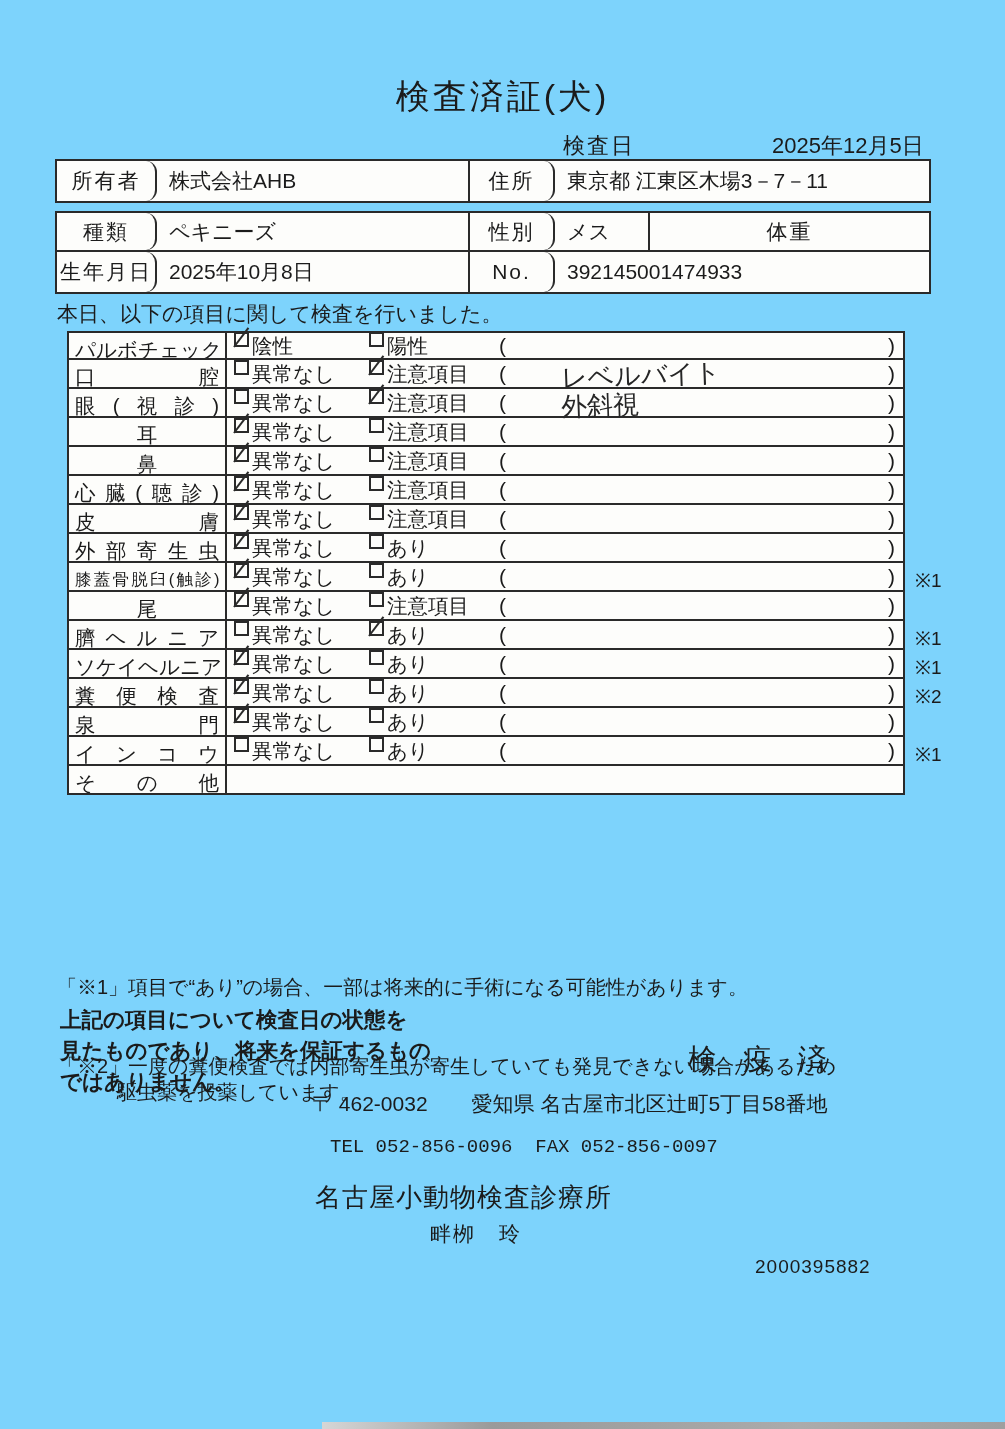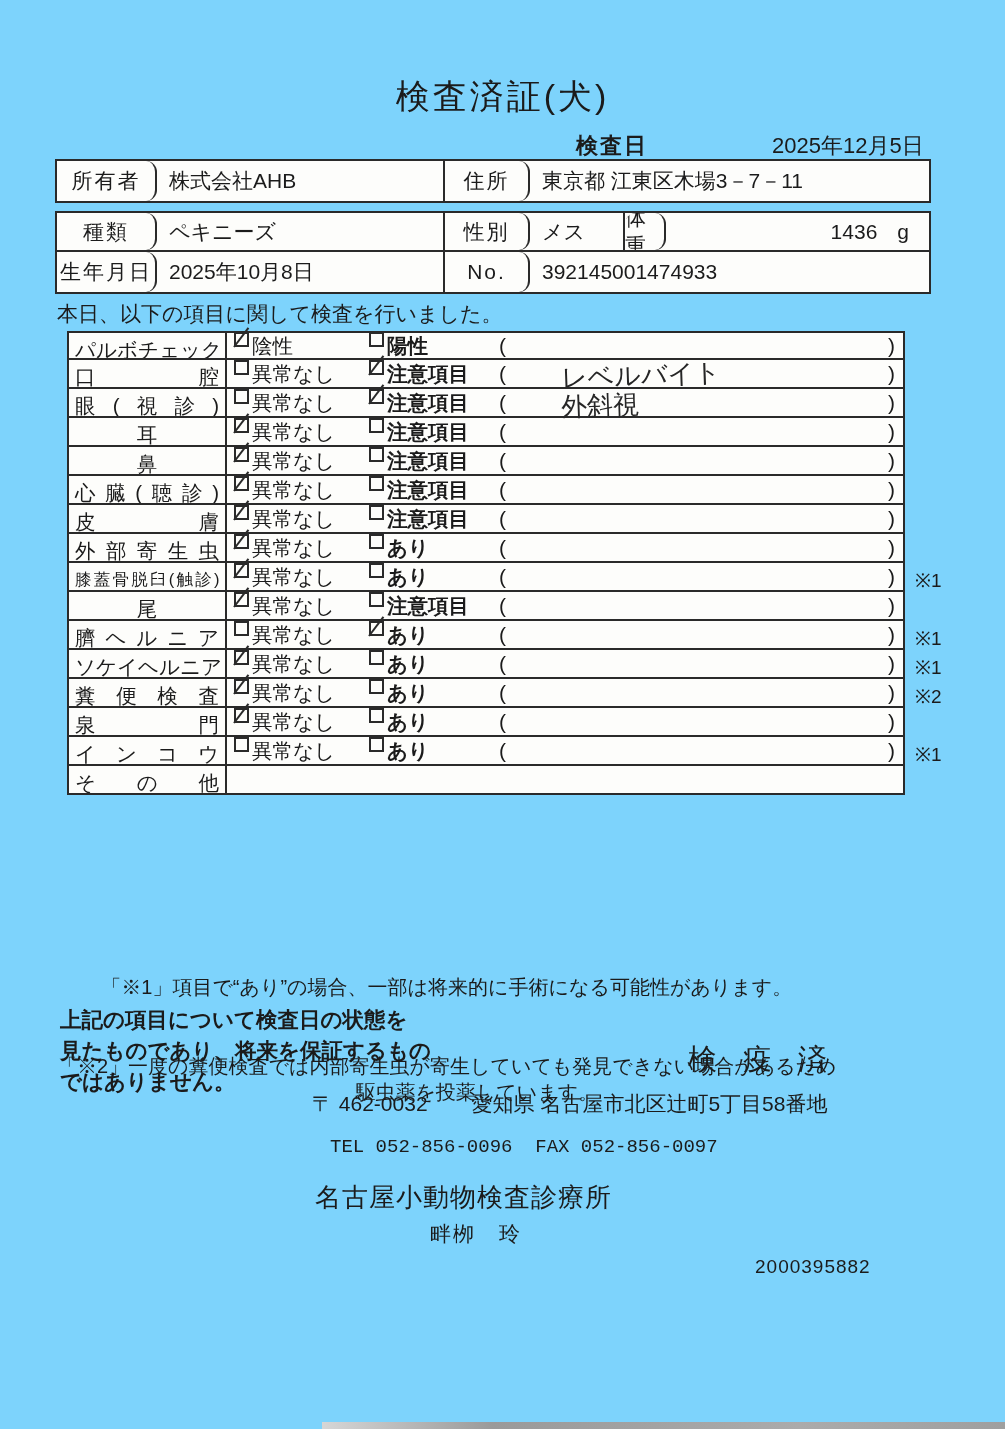--- a/index.html
+++ b/index.html
@@ -5,34 +5,34 @@
   * { box-sizing: border-box; margin: 0; padding: 0; }
   body { margin: 0; background: #e9e9e9; font-family: "Liberation Sans", sans-serif; }
   .page {
     position: relative; width: 1005px; height: 1429px; margin: 0 auto;
     background: #7dd3fc; color: #1b1b1b; overflow: hidden;
   }
   .title {
     position: absolute; top: 74px; left: 0; width: 100%;
     text-align: center; font-size: 34px; font-weight: 500; letter-spacing: 3px;
   }
-  .insp-date-label { position: absolute; top: 131px; left: 576px; font-size: 22px; letter-spacing: 2px; font-weight: bold; }
+  .insp-date-label { position: absolute; top: 131px; left: 563px; font-size: 22px; letter-spacing: 2px; }
   .insp-date-value { position: absolute; top: 131px; left: 772px; font-size: 22px; }
 
   
   .tbl { position: absolute; left: 55px; width: 876px; border: 2px solid #2a2a2a; background: #fdfdfb; }
   .tableA { top: 159px; }
   .tableB { top: 211px; }
   .trow { display: flex; height: 40px; }
   .tableB .trow:first-child { border-bottom: 2px solid #2a2a2a; height: 39px; }
   .tcell { display: flex; align-items: center; border-right: 2px solid #2a2a2a; font-size: 21px; overflow: hidden; }
   .tcell:last-child { border-right: none; flex: 1; }
   .tcell.hdr { justify-content: center; letter-spacing: 2px; border-radius: 11px; }
   .tcell.val { padding-left: 12px; }
-  .w100 { width: 100px; } .w333 { width: 288px; } .w85 { width: 85px; }
+  .w100 { width: 100px; } .w333 { width: 313px; } .w85 { width: 85px; }
   .w95 { width: 95px; } .w63 { width: 41px; }
   .weight-val { justify-content: flex-end; padding-right: 20px; gap: 20px; }
 
   .intro { position: absolute; top: 300px; left: 57px; font-size: 21px; }
 
   
   .checklist { position: absolute; top: 331px; left: 55px; }
   .chk-row { display: flex; height: 29px; align-items: stretch; margin-left: 12px; }
   .row-box {
     width: 838px; display: flex; background: #fdfdfb;
@@ -41,32 +41,32 @@
   .chk-row:first-child .row-box { border-top: 2px solid #2a2a2a; }
   .cell-label {
     width: 158px; border-right: 2px solid #2a2a2a; padding: 0 6px;
     font-size: 20.5px; line-height: 33px;
     text-align: justify; text-align-last: justify; white-space: nowrap; overflow: hidden;
   }
   .cell-label.center { text-align: center; text-align-last: center; }
   .cell-label.small { font-size: 16.5px; letter-spacing: -0.5px; }
   .cell-content { flex: 1; display: flex; align-items: center; padding-left: 7px; font-size: 20.5px; }
   .opt { display: flex; align-items: flex-start; width: 135px; }
-  .opt.opt2 { width: 130px; font-weight: bold; }
+  .opt.opt2 { width: 130px; }
   .box { position: relative; width: 15px; height: 15px; border: 2px solid #2a2a2a; margin-right: 3px; flex: none; }
   .box.checked::after {
     content: ""; position: absolute; left: -2px; bottom: -3px; width: 24px; height: 2px;
     background: #2a2a2a; transform: rotate(-53deg); transform-origin: 0 50%;
   }
   .paren-area { flex: 1; display: flex; align-items: center; padding-right: 8px; }
   .paren { font-size: 21px; }
   .note { flex: 1; padding-left: 55px; font-size: 26px; transform: rotate(-2deg); color: #262626; white-space: nowrap; }
   .mark { margin-left: 10px; font-size: 19px; line-height: 36.6px; white-space: nowrap; }
 
-  .footnotes { position: absolute; top: 921px; left: 57px; font-size: 20px; line-height: 1.32; white-space: pre-wrap; text-align: center; }
+  .footnotes { position: absolute; top: 921px; left: 57px; font-size: 20px; line-height: 1.32; white-space: pre-wrap; }
   .disclaimer { position: absolute; top: 1005px; left: 60px; font-size: 21.5px; font-weight: 700; line-height: 1.45; white-space: pre-wrap; }
   .stamp { position: absolute; top: 1040px; left: 688px; font-size: 29px; letter-spacing: 9px; font-weight: 500; }
   .postal { position: absolute; top: 1090px; left: 312px; font-size: 21px; display: flex; gap: 44px; }
   .tel { position: absolute; top: 1136px; left: 330px; font-family: "Liberation Mono", monospace; font-size: 19px; white-space: pre; }
   .clinic { position: absolute; top: 1180px; left: 315px; font-size: 26px; letter-spacing: 1px; }
   .vet { position: absolute; top: 1220px; left: 430px; font-size: 21px; letter-spacing: 2px; }
   .serial { position: absolute; top: 1256px; left: 755px; font-size: 19px; letter-spacing: 1px; }
   .scan-edge {
     position: absolute; bottom: 0; left: 322px; right: 0; height: 7px;
     background: linear-gradient(to right, #d6d6d6, #9a9a9a 25%, #ababab 70%, #9f9f9f);
@@ -90,24 +90,20 @@
     </div>
   </div>
 
   <div class="tbl tableB">
     <div class="trow">
       <div class="tcell hdr w100">種類</div>
       <div class="tcell val w333">ペキニーズ</div>
       <div class="tcell hdr w85">性別</div>
       <div class="tcell val w95">メス</div>
       <div class="tcell hdr w63">体重</div>
-      <div class="tcell weight-val">
-        <span>1436</span>
-        <span>g</span>
-      </div>
     </div>
     <div class="trow">
       <div class="tcell hdr w100">生年月日</div>
       <div class="tcell val w333">2025年10月8日</div>
       <div class="tcell hdr w85">No.</div>
       <div class="tcell val">392145001474933</div>
     </div>
   </div>
 
   <div class="intro">本日、以下の項目に関して検査を行いました。</div>

